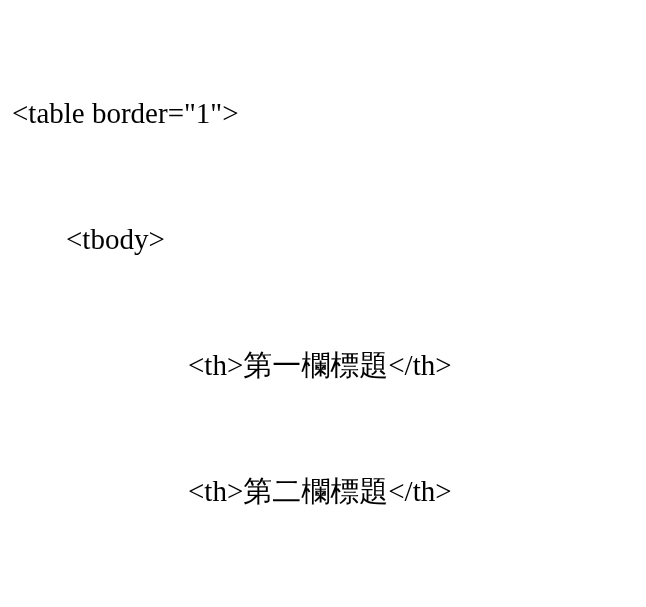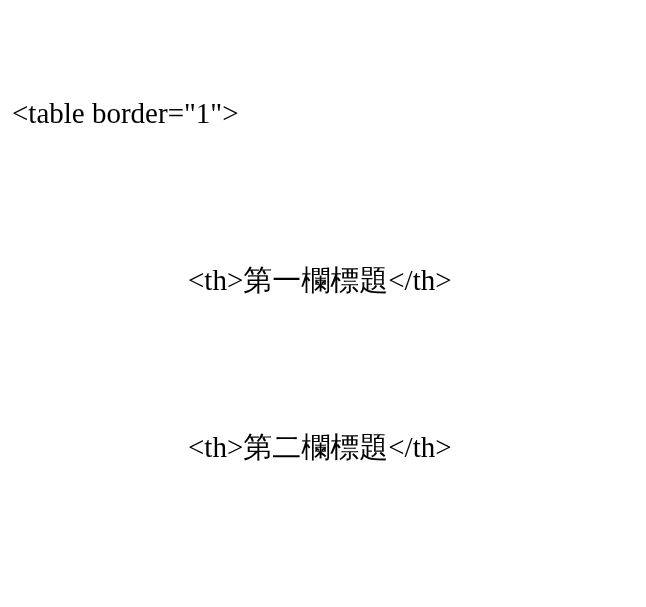--- a/index.html
+++ b/index.html
@@ -22,27 +22,28 @@
       -webkit-font-smoothing: antialiased;
     }
     .line {
       display: block;
       height: 42px;
     }
     
     .i0  { padding-left: 0px;   }
     .i1  { padding-left: 54px;  }
     .i2  { padding-left: 98px;  }
-    .i3  { padding-left: 176px; margin-top: 41px; }
+    .i3  { padding-left: 176px; }
   </style>
 </head>
 <body>
 
 <div class="code-block">
   <div class="line i0">&lt;table border="1"&gt;</div>
+  <div class="line i1">&lt;tbody&gt;</div>
   <div class="line i3">&lt;th&gt;第一欄標題&lt;/th&gt;</div>
   <div class="line i3">&lt;th&gt;第二欄標題&lt;/th&gt;</div>
   
   
   
   
   
   
   
   

